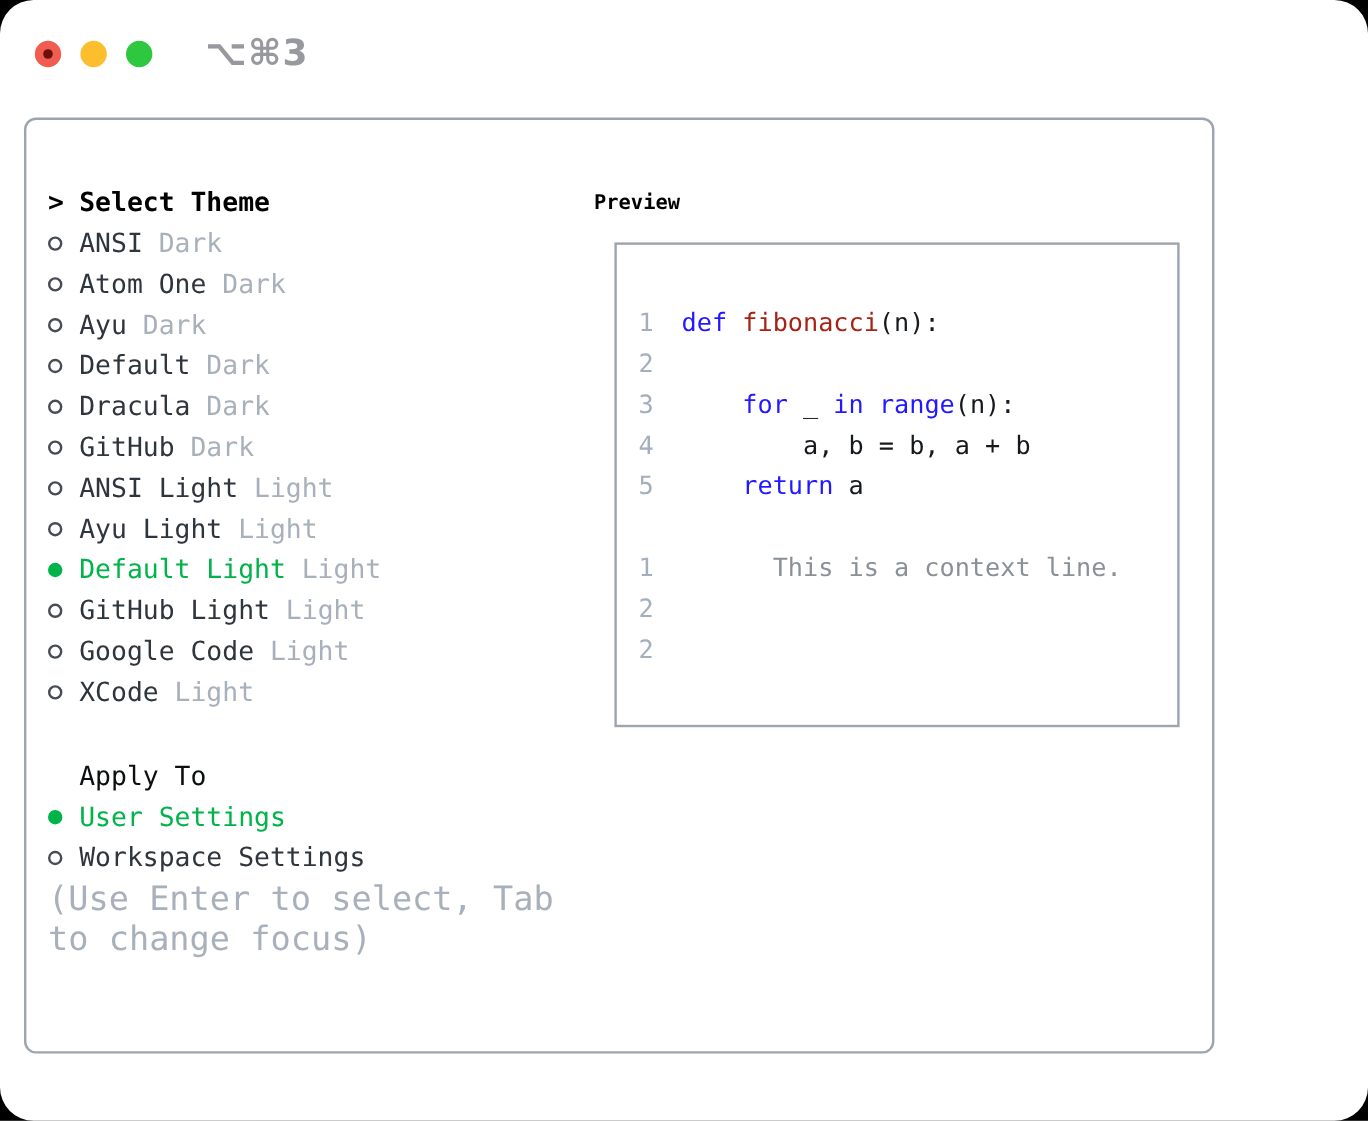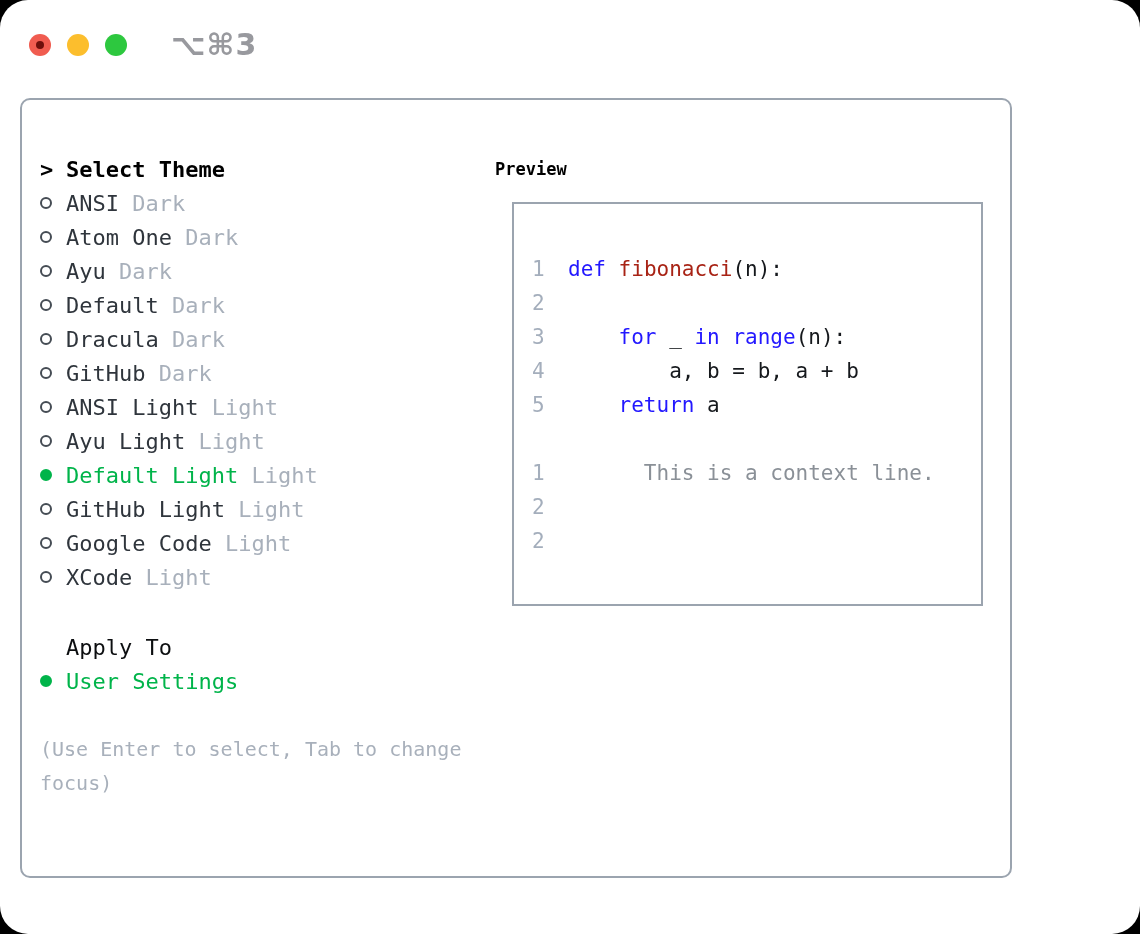--- a/index.html
+++ b/index.html
@@ -44,21 +44,21 @@
   .bullet-col{width:26px;flex:none;display:flex;align-items:center;}
   .radio{width:12px;height:12px;border-radius:50%;border:2px solid #454c54;box-sizing:border-box;}
   .radio.on{background:#00b44a;border-color:#00b44a;}
   .hdr-prefix{font-weight:700;color:#000;font-size:22px;}
   .hdr-text{font-weight:700;color:#000;}
   .item-name{color:#2f353c;}
   .item-name.sel{color:#00b44a;}
   .item-tag{color:#a8b0bb;}
   .apply-title{color:#0c0e10;}
   .hint{
-    margin-top:34px;font-size:20px;line-height:34px;color:#a8b0bb;
+    font-size:28px;line-height:34px;color:#a8b0bb;
   }
   
   .right-col{position:absolute;left:473px;top:52px;width:505px;}
   .preview-title{font-weight:700;color:#000;font-size:17px;height:34px;display:flex;align-items:center;}
   .preview-box{
     margin-left:17px;margin-top:16px;
     width:471px;height:404px;
     border:2px solid #9ba4af;background:#fff;
     box-sizing:border-box;
     padding:48px 0 0 18px;
@@ -108,20 +108,21 @@
           <div class="row"><span class="bullet-col"><span class="radio"></span></span><span class="item-name">XCode</span><span class="item-tag"> Light</span></div>
         </div>
 
       <div class="row apply-title" style="margin-top:36px;">
         <span class="bullet-col"></span>
         <span>Apply To</span>
       </div>
 
       <div id="apply-items">
           <div class="row"><span class="bullet-col"><span class="radio on"></span></span><span class="item-name sel">User Settings</span></div>
+          <div class="row"><span class="bullet-col"><span class="radio"></span></span><span class="item-name">Workspace Settings</span></div>
         </div>
 
       <div class="hint">(Use Enter to select, Tab to change focus)</div>
     </div>
 
     <div class="right-col">
       <div class="preview-title">Preview</div>
       <div class="preview-box">
         <div id="python-lines">
             <div class="crow"><span class="ln">1</span><span class="tok-keyword">def</span><span class="tok-plain"> </span><span class="tok-function">fibonacci</span><span class="tok-plain">(n):</span></div>

